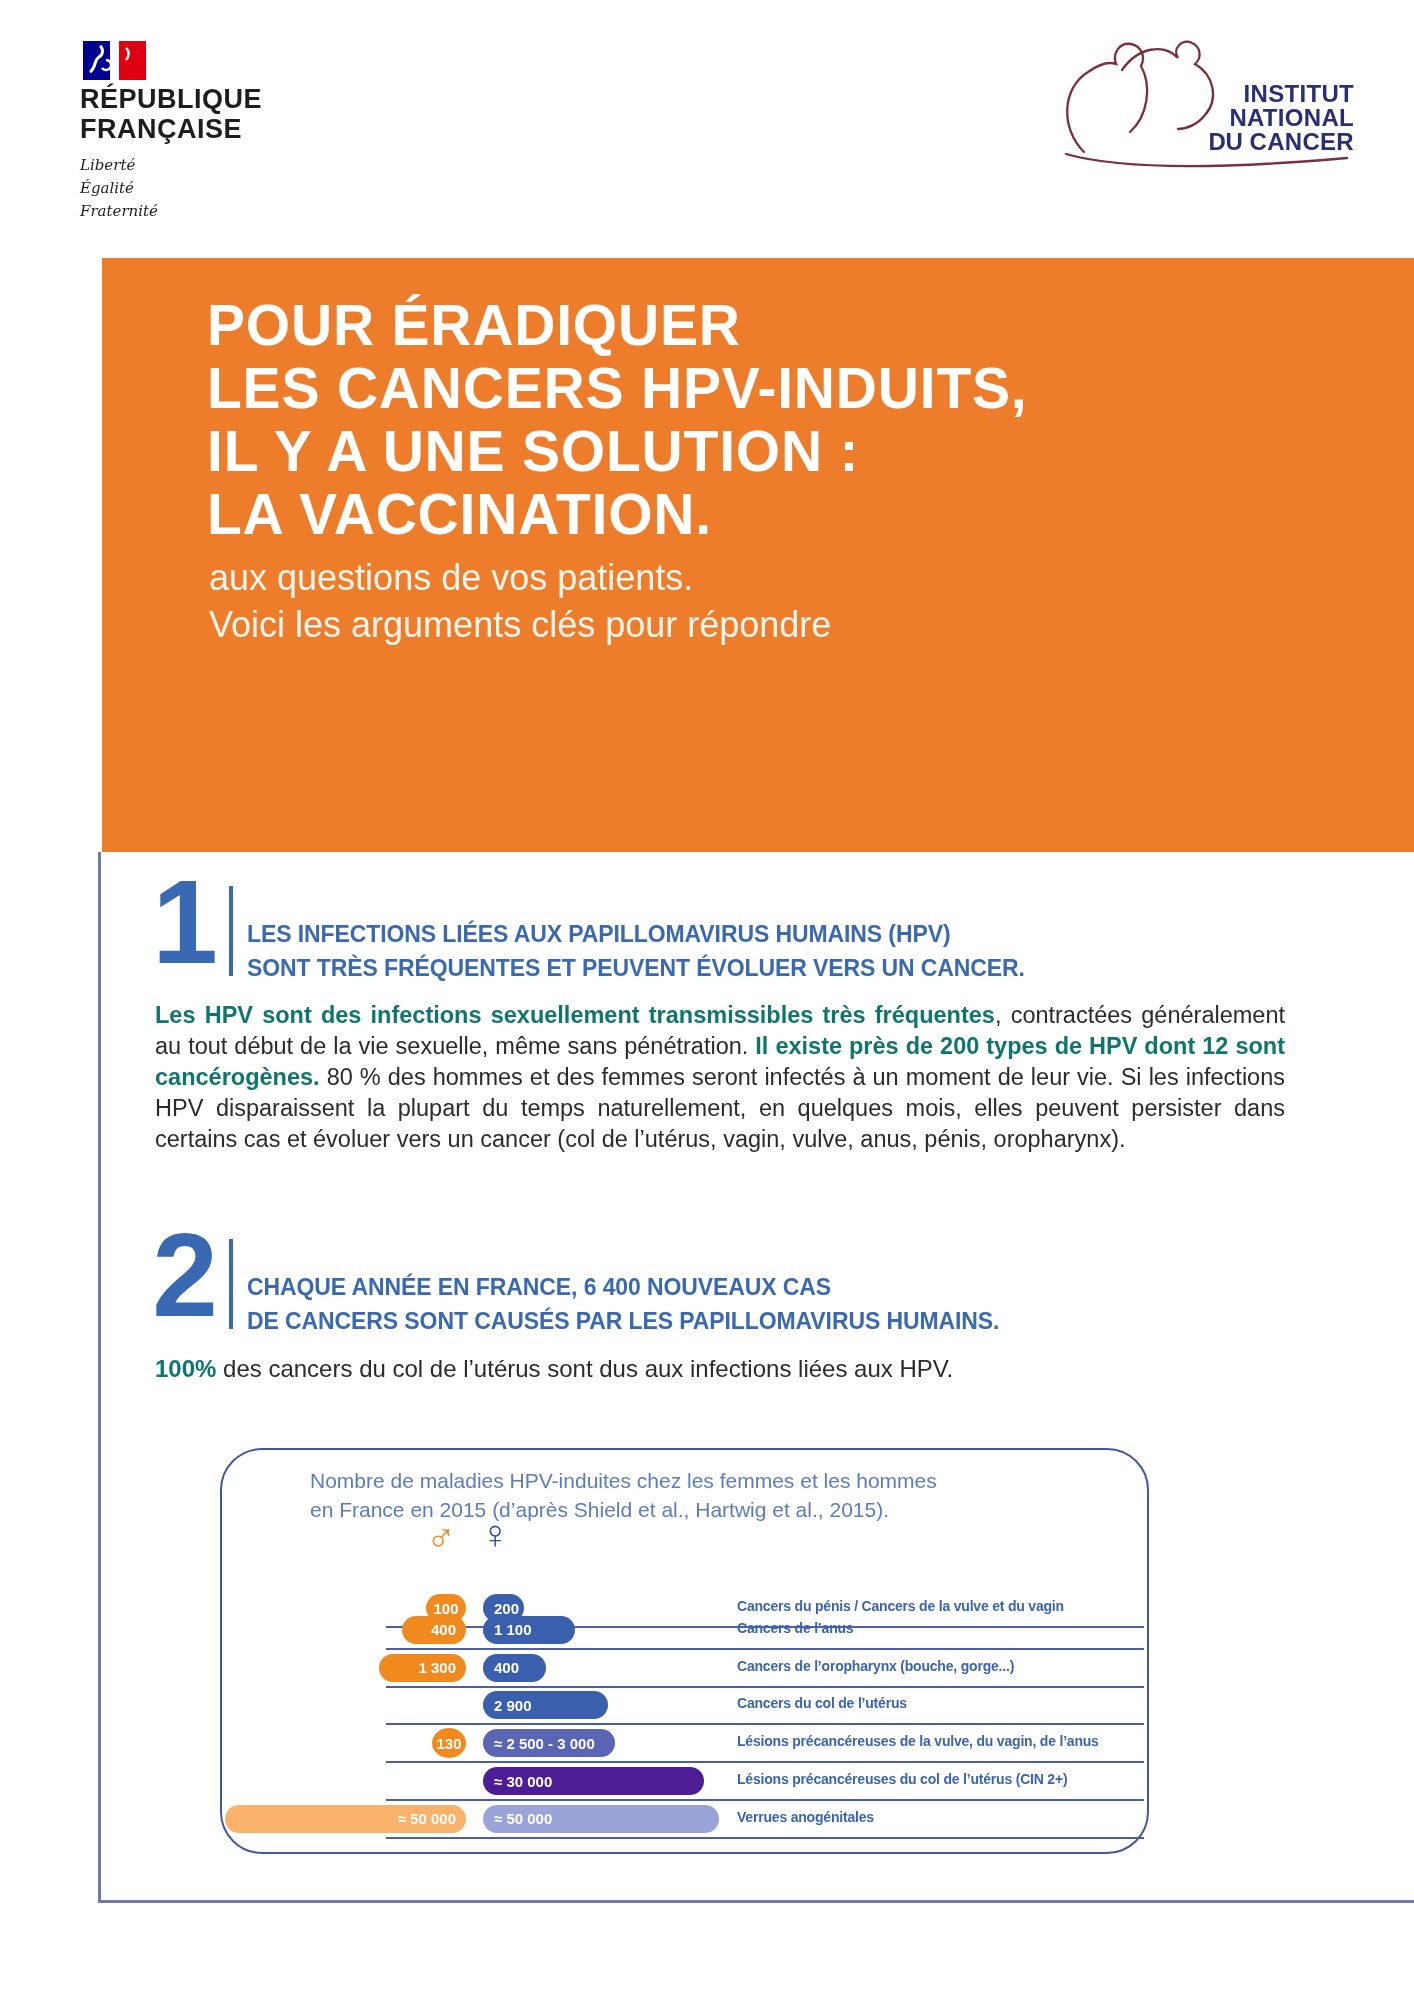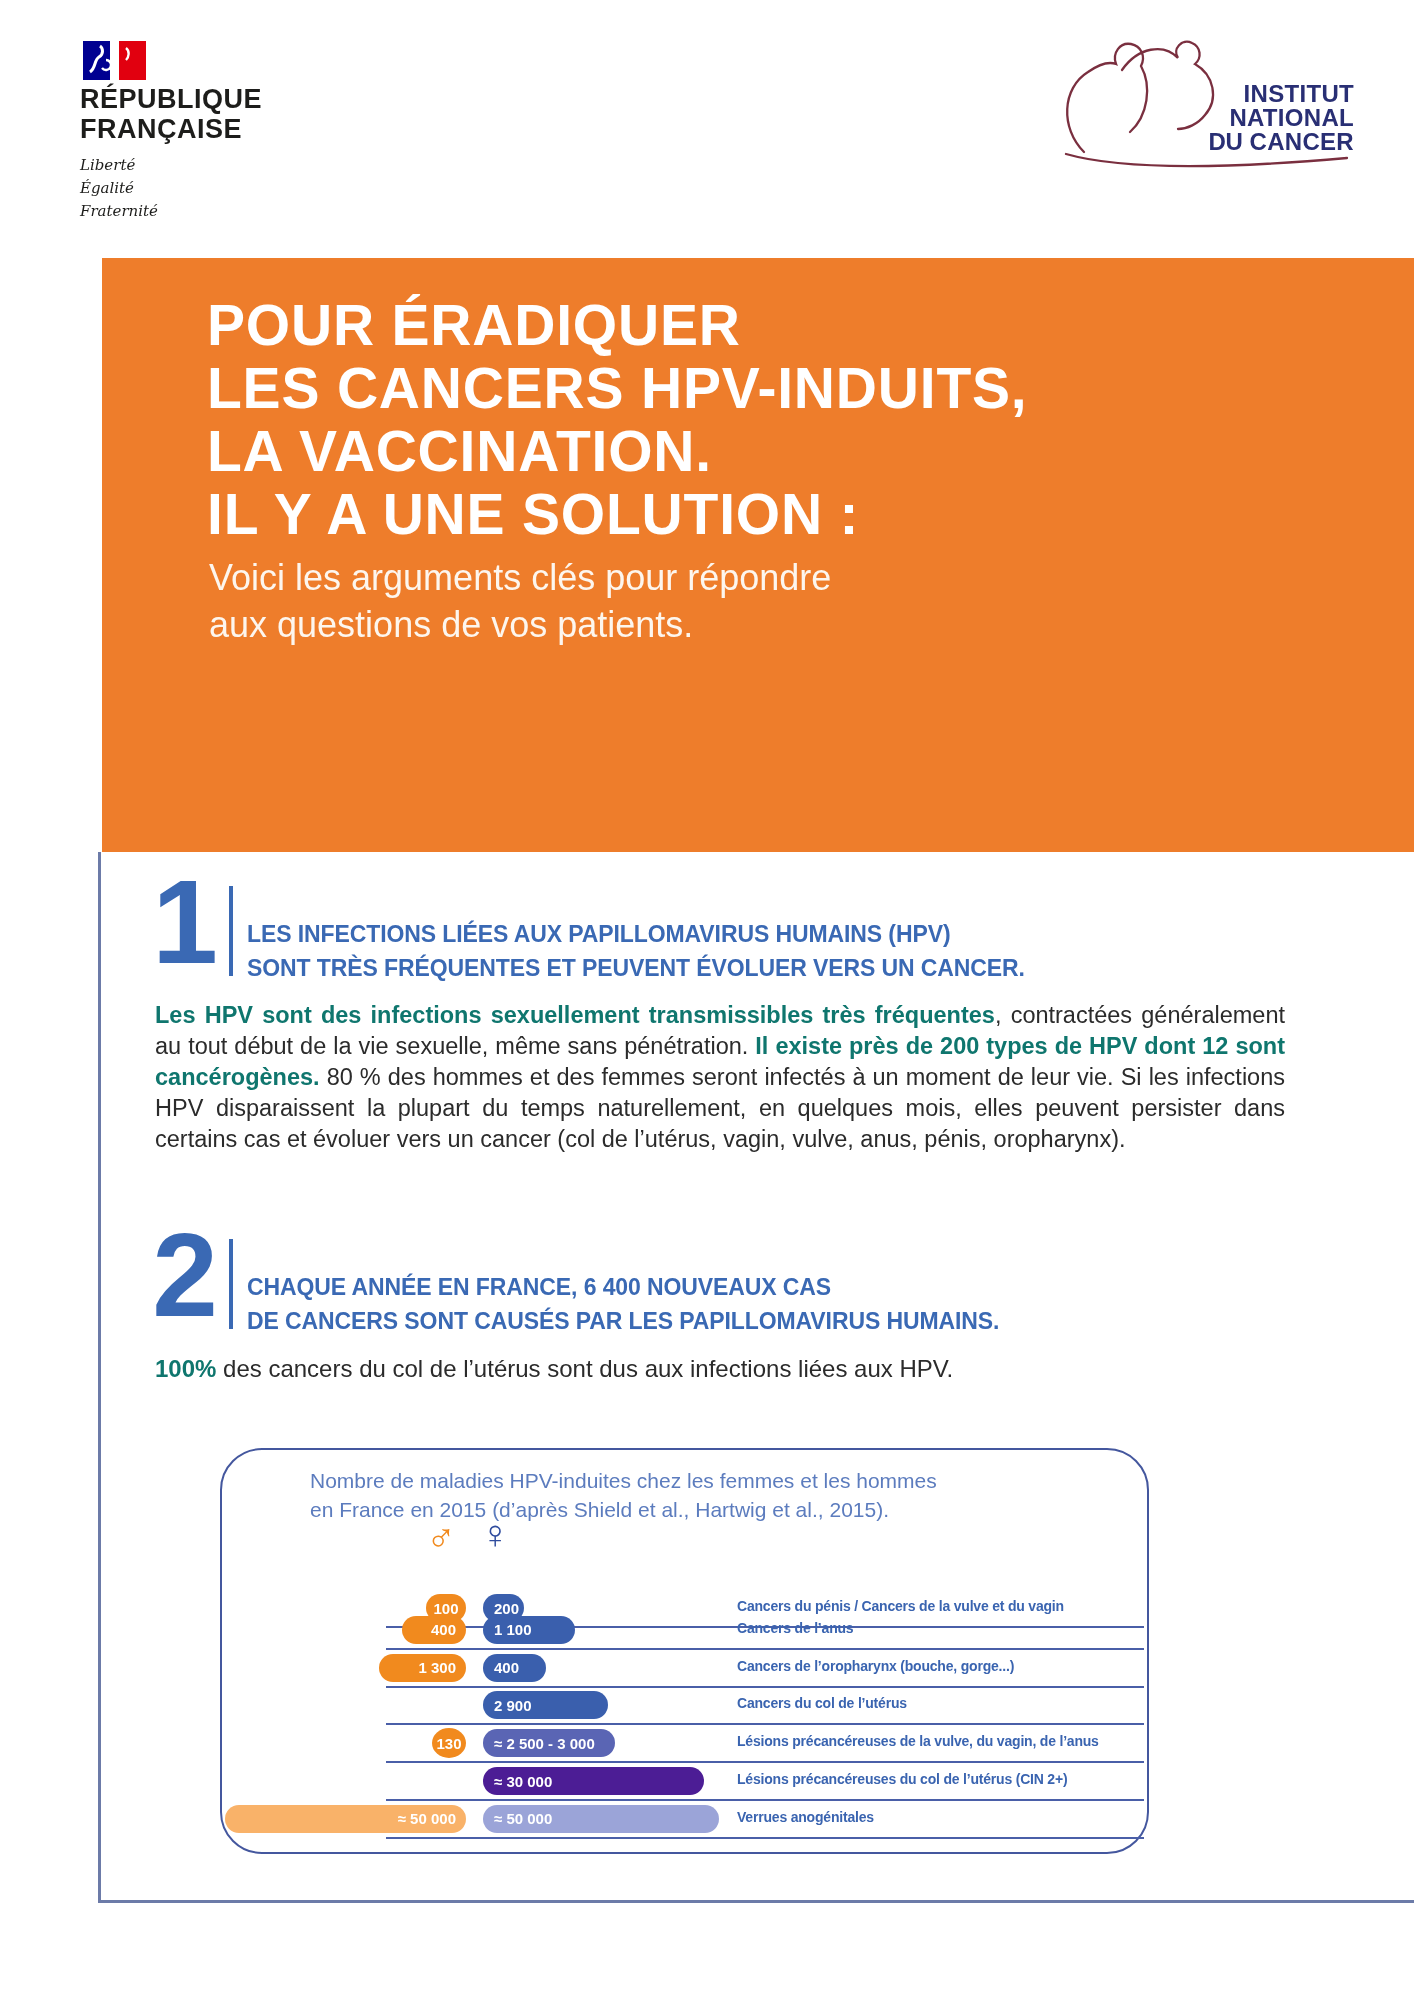--- a/index.html
+++ b/index.html
@@ -93,26 +93,26 @@
       <div>INSTITUT</div>
       <div>NATIONAL</div>
       <div><span class="du">DU</span><span> CANCER</span></div>
     </div>
   </div>
 
   <div class="abs banner">
     <div class="banner-title">
       <div>POUR ÉRADIQUER</div>
       <div>LES CANCERS HPV-INDUITS,</div>
+      <div>IL Y A UNE SOLUTION :</div>
       <div>LA VACCINATION.</div>
-      <div>IL Y A UNE SOLUTION :</div>
     </div>
     <div class="banner-sub">
+      <div>aux questions de vos patients.</div>
       <div>Voici les arguments clés pour répondre</div>
-      <div>aux questions de vos patients.</div>
     </div>
   </div>
 
   <div class="abs big-num" style="left:128px;top:866px;">1</div>
   <div class="abs num-divider" style="left:229px;top:886px;height:90px;"></div>
   <div class="abs sec-heading" style="left:247px;top:917px;">
     <div>LES INFECTIONS LIÉES AUX PAPILLOMAVIRUS HUMAINS (HPV)</div>
     <div>SONT TRÈS FRÉQUENTES ET PEUVENT ÉVOLUER VERS UN CANCER.</div>
   </div>
   <div class="abs body-par" style="left:155px;top:1000px;" id="par1"><strong>Les HPV sont des infections sexuellement transmissibles très fréquentes</strong><span>, contractées généralement au tout début de la vie sexuelle, même sans pénétration. </span><strong>Il existe près de 200 types de HPV dont 12 sont cancérogènes.</strong><span> 80 % des hommes et des femmes seront infectés à un moment de leur vie. Si les infections HPV disparaissent la plupart du temps naturellement, en quelques mois, elles peuvent persister dans certains cas et évoluer vers un cancer (col de l’utérus, vagin, vulve, anus, pénis, oropharynx).</span></div>

